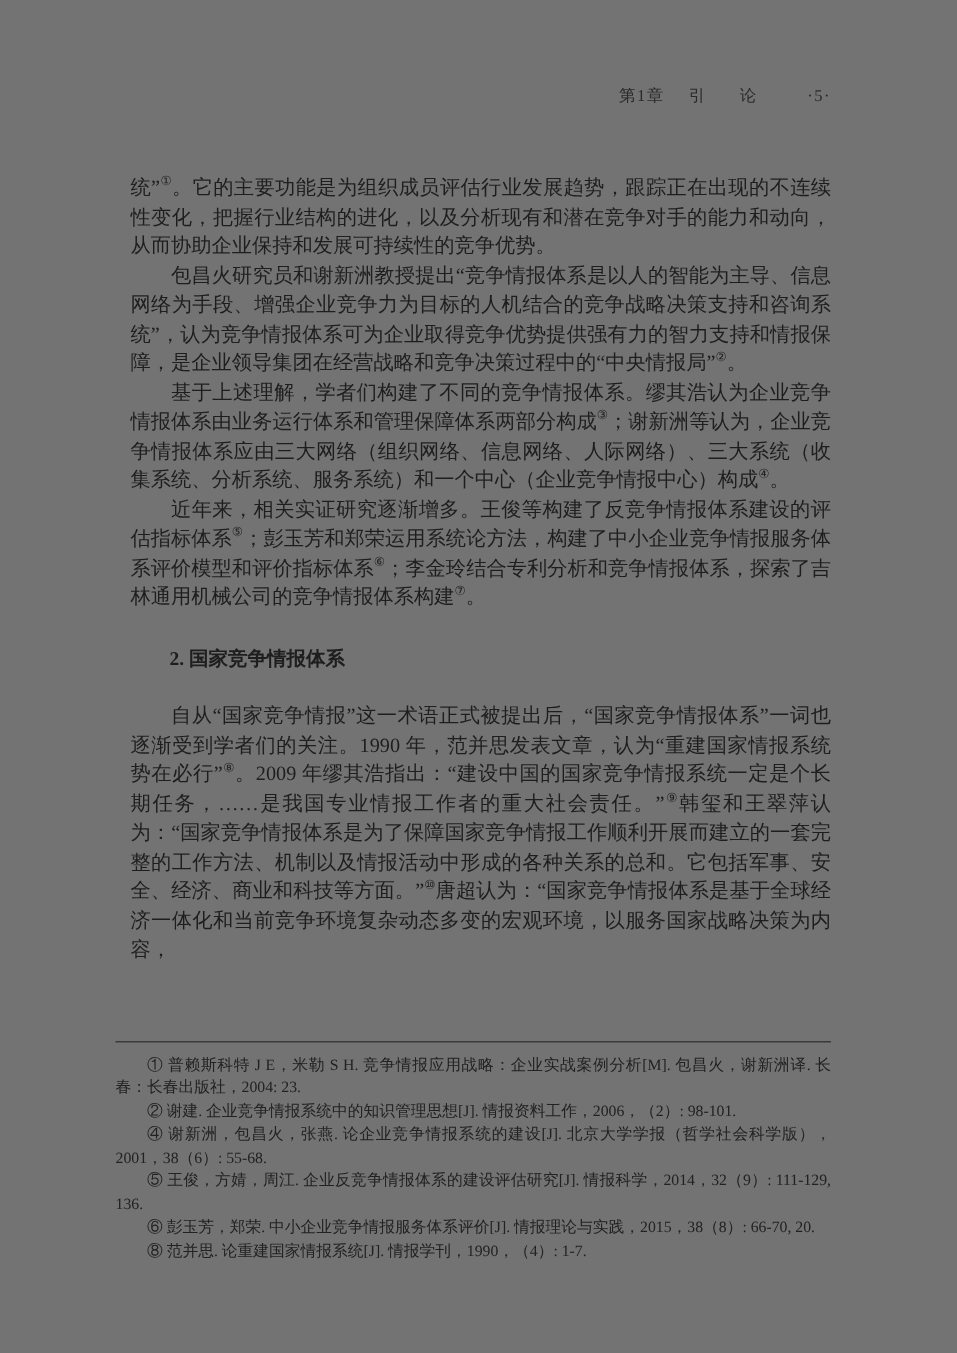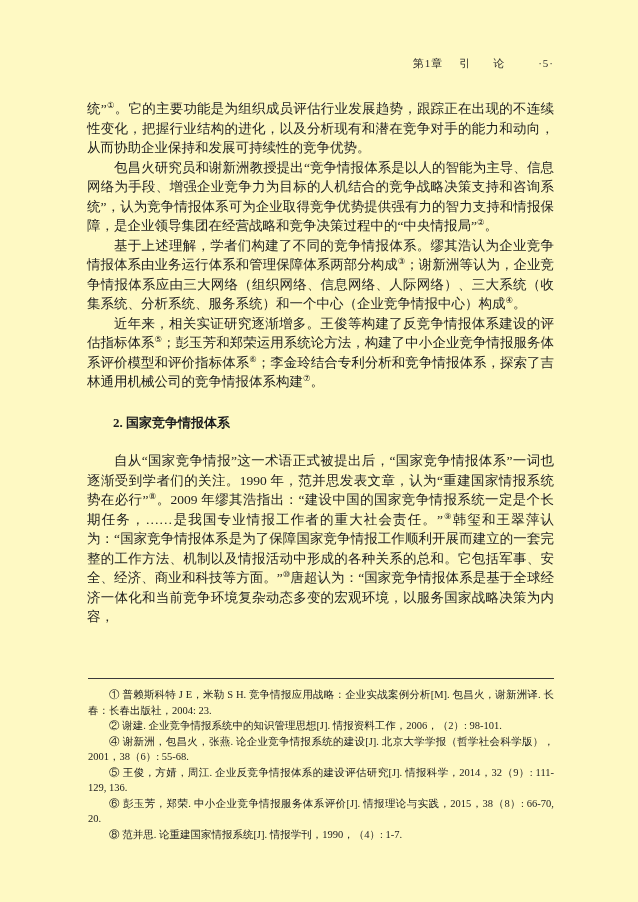--- a/index.html
+++ b/index.html
@@ -2,36 +2,36 @@
 <html><head>
 <meta charset="utf-8">
 <style>
   html, body { margin: 0; padding: 0; }
   body { background: #e9e9e9; }
   .page {
     position: relative;
     width: 638px;
     height: 902px;
     margin: 0 auto;
-    background: #fef9c3;
+    background: #737373;
     color: #1e1e1e;
     font-family: "Liberation Serif", "DejaVu Serif", serif;
     box-sizing: border-box;
     padding: 56px 84px 0 87px;
     overflow: hidden;
   }
   .running-head {
     display: flex;
     justify-content: flex-end;
     align-items: baseline;
     font-size: 11px;
     color: #2a2a2a;
     letter-spacing: 1px;
   }
-  .rh-title { margin: 0 28px 0 16px; letter-spacing: 6px; }
+  .rh-title { margin: 0 28px 16px 16px; letter-spacing: 6px; }
   .rh-page { letter-spacing: 1px; }
   .body-text {
     margin-top: 28px;
     font-size: 13.5px;
     line-height: 19.5px;
     text-align: justify;
   }
   .para { margin: 0; text-indent: 2em; }
   .para.no-indent { text-indent: 0; }
   .body-text sup {
@@ -41,21 +41,21 @@
   }
   .section-heading {
     font-size: 13px;
     font-weight: bold;
     margin: 21px 0 19px 0;
     text-indent: 2em;
     line-height: 19.5px;
   }
   .footnote-area {
     position: absolute;
-    left: 88px;
+    left: 77px;
     right: 84px;
     bottom: 60px;
   }
   .footnote-divider {
     border-top: 1px solid #3a3a3a;
     height: 0;
     margin-bottom: 8px;
   }
   .footnote {
     margin: 0;

